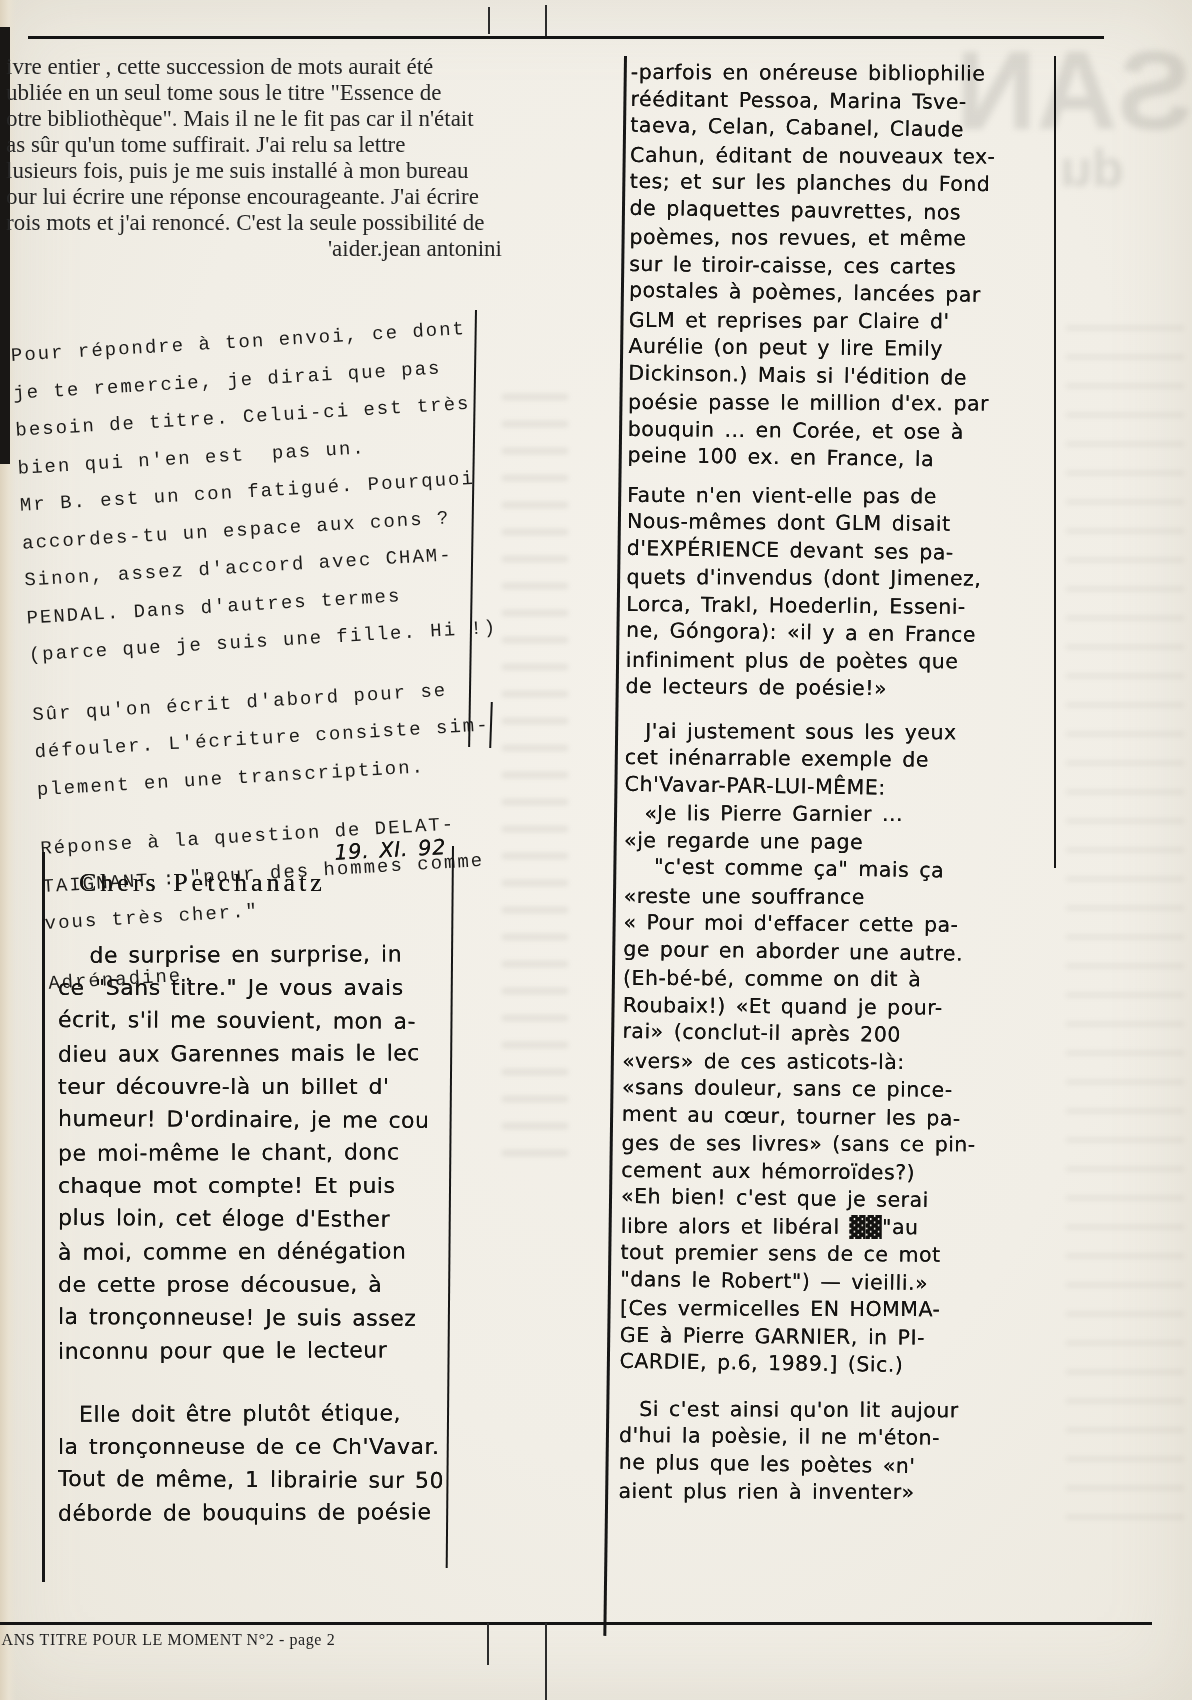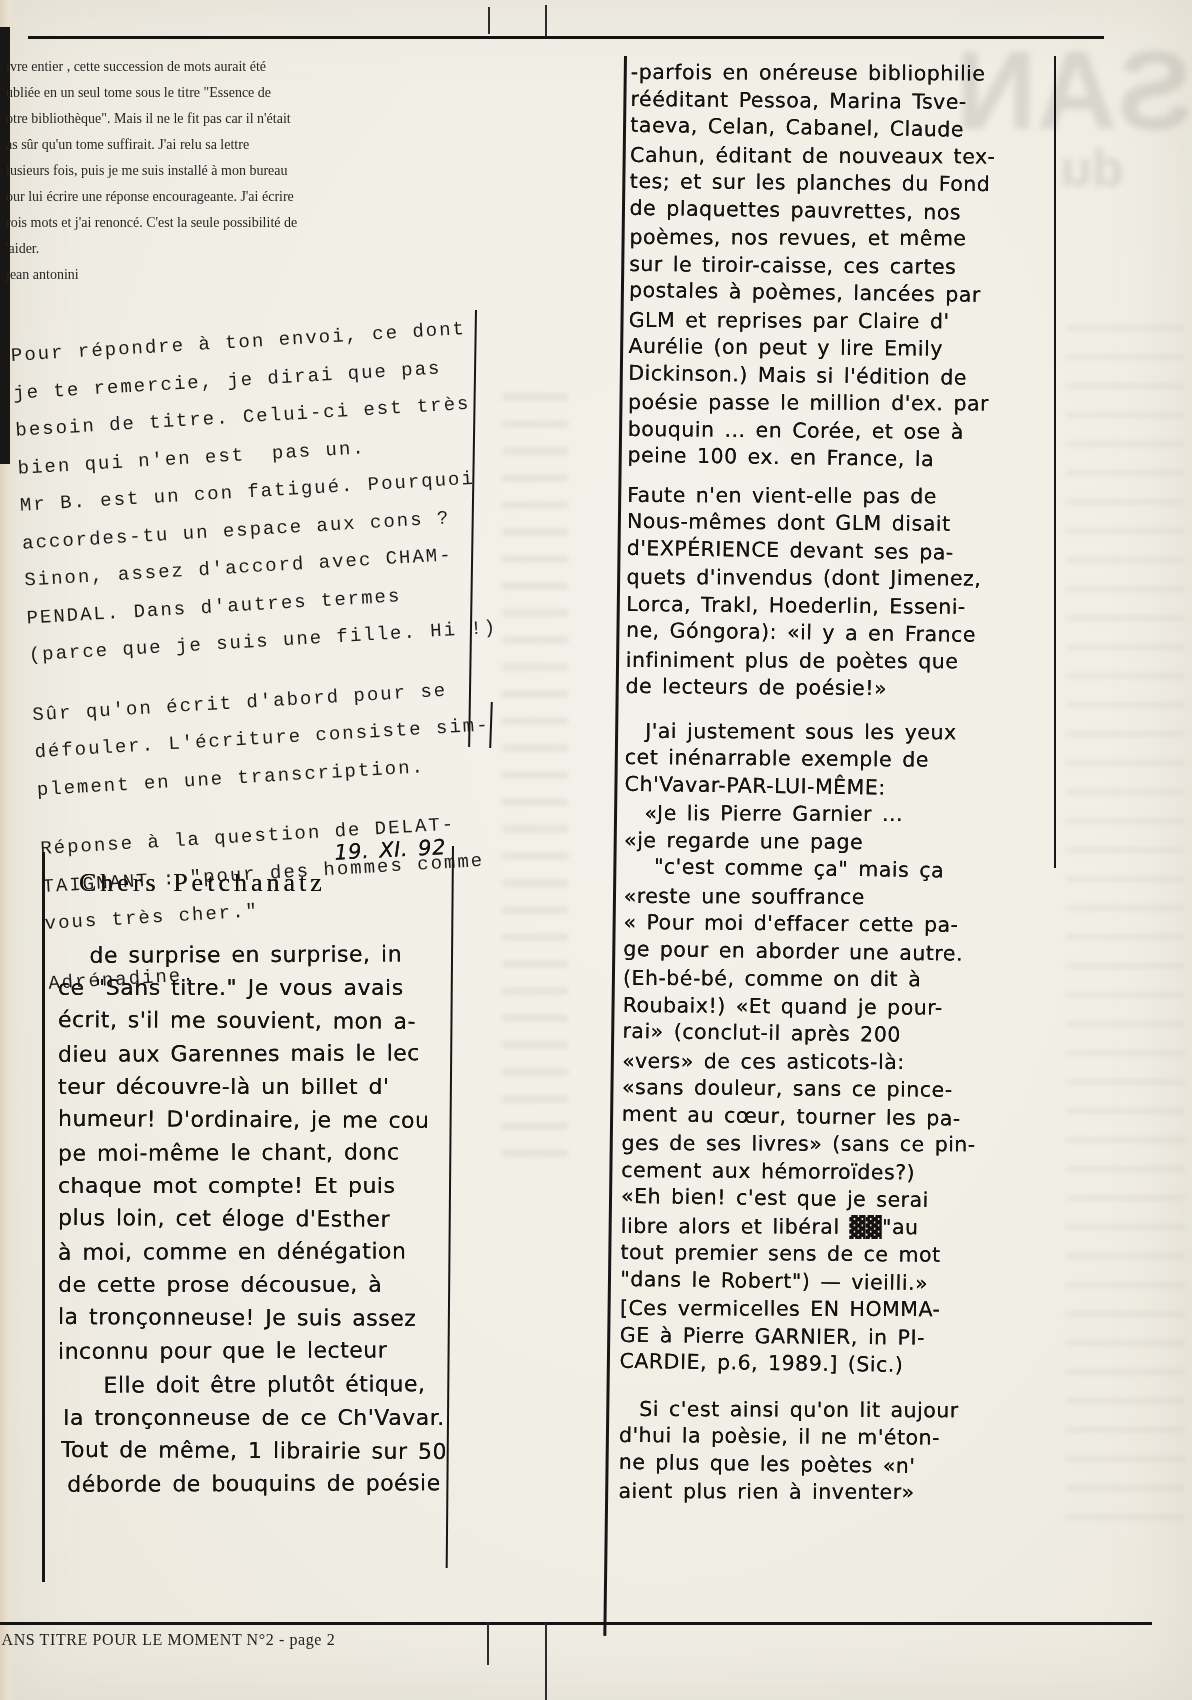--- a/index.html
+++ b/index.html
@@ -28,41 +28,41 @@
   .foot-tick-b{left:545px;top:1623px;height:77px;}
   .vline{position:absolute;background:#161616;}
   .typ-border{left:475px;top:310px;width:2px;height:437px;transform:rotate(.9deg);transform-origin:top center;}
   .stray-mark{left:490px;top:702px;width:2px;height:46px;transform:rotate(2deg);}
   .letter-left{left:42px;top:852px;width:3px;height:730px;}
   .letter-right{left:452px;top:846px;width:2px;height:722px;transform:rotate(.5deg);transform-origin:top center;}
   .rcol-left{left:624px;top:56px;width:3px;height:1580px;transform:rotate(.75deg);transform-origin:top center;}
   .rcol-right{left:1054px;top:56px;width:2px;height:812px;}
   
   .printed{position:absolute;left:6px;top:54px;width:496px;
-    font-family:"Liberation Serif", serif;font-size:14px;line-height:26px;color:#262626;}
+    font-family:"Liberation Serif", serif;font-size:23px;line-height:26px;color:#262626;}
   .printed .line{white-space:pre;}
-  .sig-row{display:flex;justify-content:flex-end;white-space:pre;flex-direction:column;}
+  .sig-row{display:flex;justify-content:flex-end;white-space:pre;}
   
   .typewriter{position:absolute;left:10px;top:338px;width:500px;
     font-family:"Liberation Mono", monospace;font-size:19px;line-height:37.5px;
     letter-spacing:2px;color:#1d1c1a;transform:rotate(-3.4deg);transform-origin:top left;}
   .typewriter .t-para{margin-top:22px;}
   .typewriter .t-para:first-child{margin-top:0;}
   .typewriter .line{white-space:pre;}
   
   .hand{color:#141311;text-shadow:0 0 .5px currentColor;word-spacing:3px;letter-spacing:.5px;}
   .hand .line{white-space:pre;}
   .hand .line:nth-child(3n){transform:rotate(.3deg);}
   .hand .line:nth-child(3n+1){transform:rotate(-.25deg);}
   
   .letter-date{position:absolute;left:330px;top:838px;width:116px;text-align:right;
     font-size:21px;font-style:italic;transform:rotate(-3deg);}
   .letter-salutation{position:absolute;left:79px;top:868px;font-size:26px;letter-spacing:4px;font-family:Liberation Serif, serif;}
   .letter-body{position:absolute;left:58px;top:938px;width:392px;font-size:22px;line-height:33px;}
-  .letter-body .l-para + .l-para{margin-top:1px;text-align:center;}
+  .letter-body .l-para + .l-para{margin-top:30px;}
   
   .rcol{position:absolute;left:631px;top:58px;width:430px;font-size:20.5px;line-height:27.5px;
     transform:rotate(.5deg);transform-origin:top left;}
   .rcol .r-para.gap-s{margin-top:10px;}
   .rcol .r-para.gap-m{margin-top:16px;}
   .rcol .r-para.gap-l{margin-top:18px;}
   
   .footer-text{position:absolute;left:-8px;top:1631px;
     font-family:"Liberation Serif", serif;font-size:16px;letter-spacing:.6px;color:#222;white-space:pre;}
   

